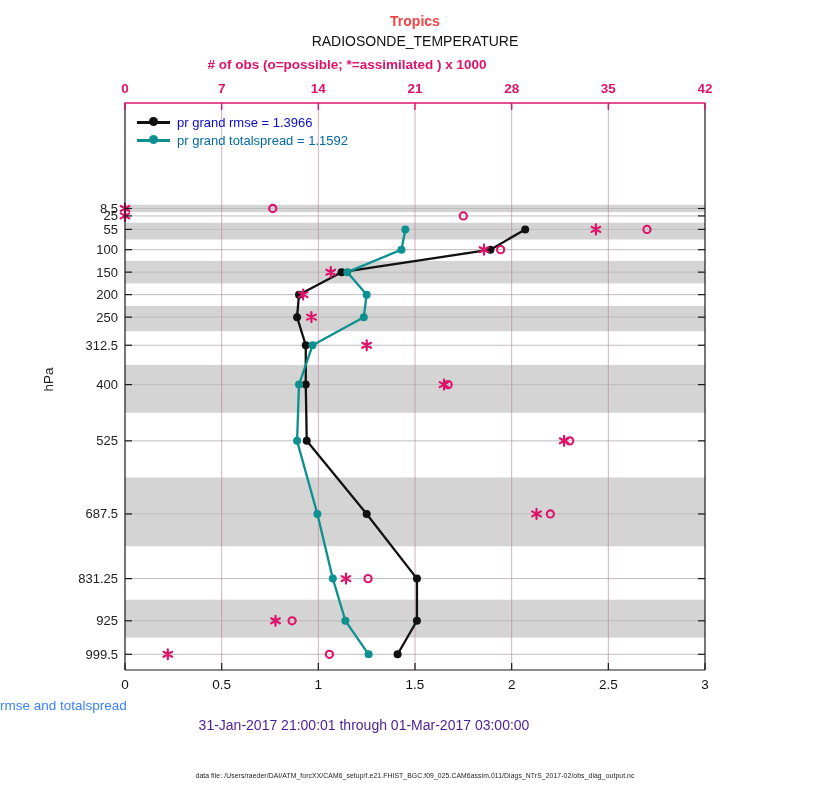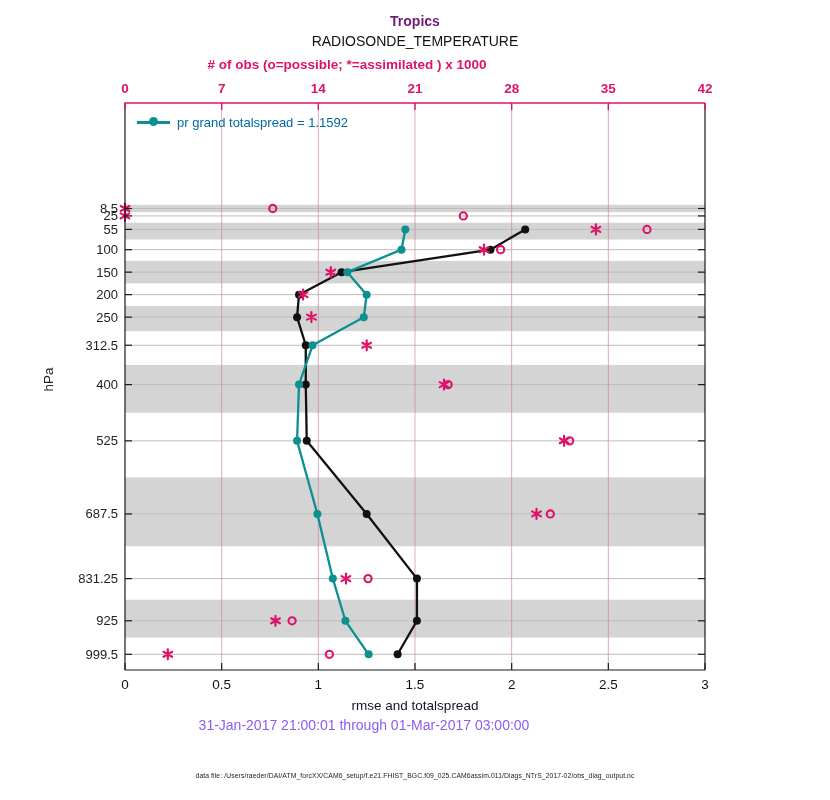--- a/index.html
+++ b/index.html
@@ -1,29 +1,29 @@
 <!DOCTYPE html>
 <html><head>
 <meta charset="utf-8">
 <style>
   html,body{margin:0;padding:0;background:#ffffff;}
   #page{position:relative;width:830px;height:800px;background:#ffffff;overflow:hidden;
         font-family:"Liberation Sans","DejaVu Sans",sans-serif;}
   .abs{position:absolute;}
-  #title1{top:13px;left:0;width:830px;text-align:center;font-size:14px;font-weight:bold;color:#701a75;}
+  #title1{top:13px;left:0;width:830px;text-align:center;font-size:14px;font-weight:bold;color:#ef4444;}
   #title2{top:33px;left:0;width:830px;text-align:center;font-size:14px;font-weight:normal;color:#111;}
   #obslabel{top:57px;left:0;width:694px;text-align:center;font-size:13.5px;font-weight:bold;}
   #legend{top:113px;left:137px;}
   .lg-row{display:flex;align-items:center;height:18px;}
   .lg-line{position:relative;width:33px;height:3px;margin-right:7px;}
   .lg-dot{position:absolute;left:12px;top:-3.5px;width:9px;height:9px;border-radius:50%;}
   .lg-label{font-size:13px;}
   #ylab{top:372px;left:36px;transform:rotate(-90deg);transform-origin:center;font-size:13.5px;color:#222;}
-  #xlab{top:698px;left:0;width:830px;text-align:center;font-size:13.5px;color:#0f172a;}
-  #dateline{top:717px;left:0;width:728px;text-align:center;font-size:14px;color:#8b5cf6;}
+  #xlab{top:698px;left:0;width:830px;text-align:left;font-size:13.5px;color:#3b82f6;}
+  #dateline{top:717px;left:0;width:728px;text-align:center;font-size:14px;color:#4c1d95;}
   #filepath{top:772px;left:0;width:830px;text-align:center;font-size:6.8px;color:#222;letter-spacing:0.1px;}
   svg text{font-family:"Liberation Sans","DejaVu Sans",sans-serif;}
 </style>
 </head>
 <body>
 
 <div id="page">
   <div class="abs" id="title1">Tropics</div>
   <div class="abs" id="title2">RADIOSONDE_TEMPERATURE</div>
   <div class="abs" id="obslabel" style="color: rgb(221, 19, 106);"># of obs (o=possible; *=assimilated ) x 1000</div>
@@ -176,20 +176,26 @@
       <line x1="125" x2="132" y1="620.7862764883955" y2="620.7862764883955" stroke="#1A1A1A" stroke-width="1.2"></line>
       <line x1="705" x2="698" y1="620.7862764883955" y2="620.7862764883955" stroke="#1A1A1A" stroke-width="1.2"></line>
       <text x="118" y="625.2862764883955" text-anchor="end" font-size="13px" fill="#222">925</text>
       <line x1="125" x2="132" y1="654.3" y2="654.3" stroke="#1A1A1A" stroke-width="1.2"></line>
       <line x1="705" x2="698" y1="654.3" y2="654.3" stroke="#1A1A1A" stroke-width="1.2"></line>
       <text x="118" y="658.8" text-anchor="end" font-size="13px" fill="#222">999.5</text>
     </svg>
 
   <div class="abs" id="legend">
     <div class="lg-row">
+      <span class="lg-line" id="lg-line-0" style="background: rgb(17, 17, 17);">
+          <span class="lg-dot" id="lg-dot-0" style="background: rgb(17, 17, 17);"></span>
+        </span>
+      <span class="lg-label" id="lg-label-0" style="color: rgb(10, 10, 202);">pr grand rmse = 1.3966</span>
+    </div>
+    <div class="lg-row">
       <span class="lg-line" id="lg-line-1" style="background: rgb(12, 144, 144);">
           <span class="lg-dot" id="lg-dot-1" style="background: rgb(12, 144, 144);"></span>
         </span>
       <span class="lg-label" id="lg-label-1" style="color: #0369a1;">pr grand totalspread = 1.1592</span>
     </div>
   </div>
 
   <div class="abs" id="ylab">hPa</div>
   <div class="abs" id="xlab">rmse and totalspread</div>
   <div class="abs" id="dateline">31-Jan-2017 21:00:01 through 01-Mar-2017 03:00:00</div>

